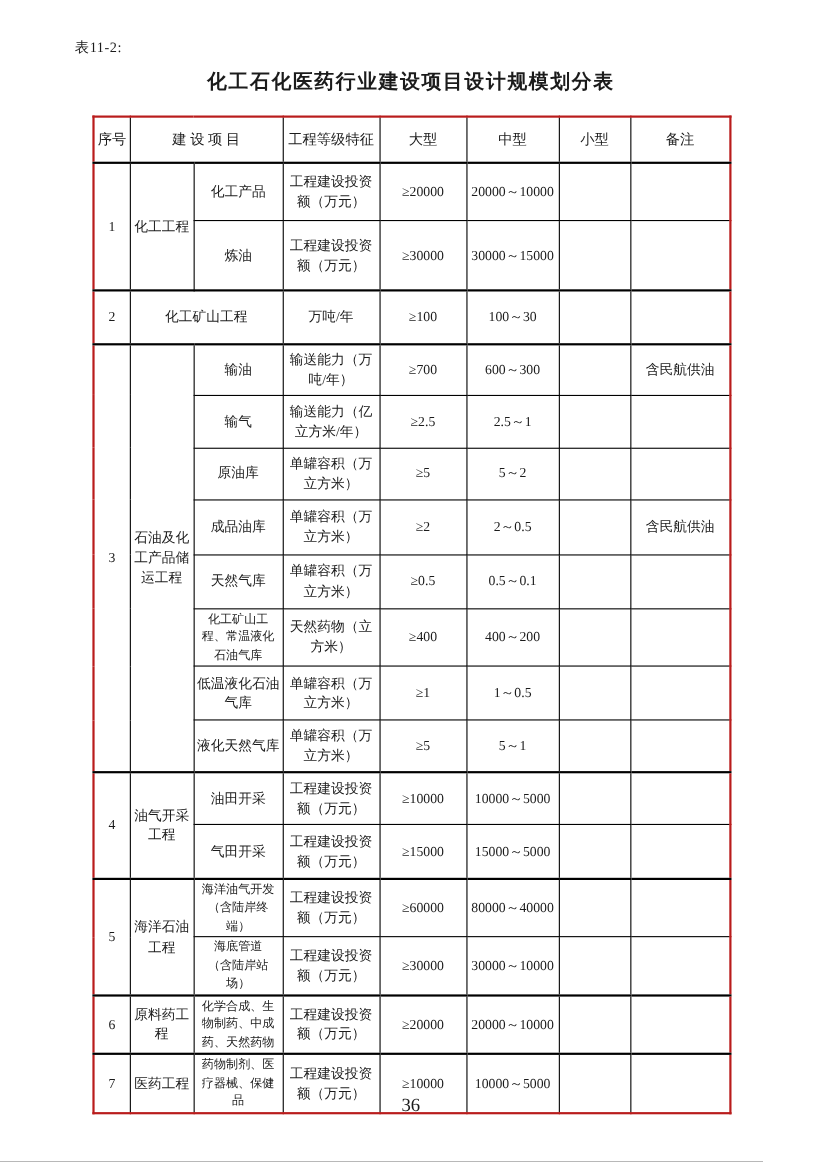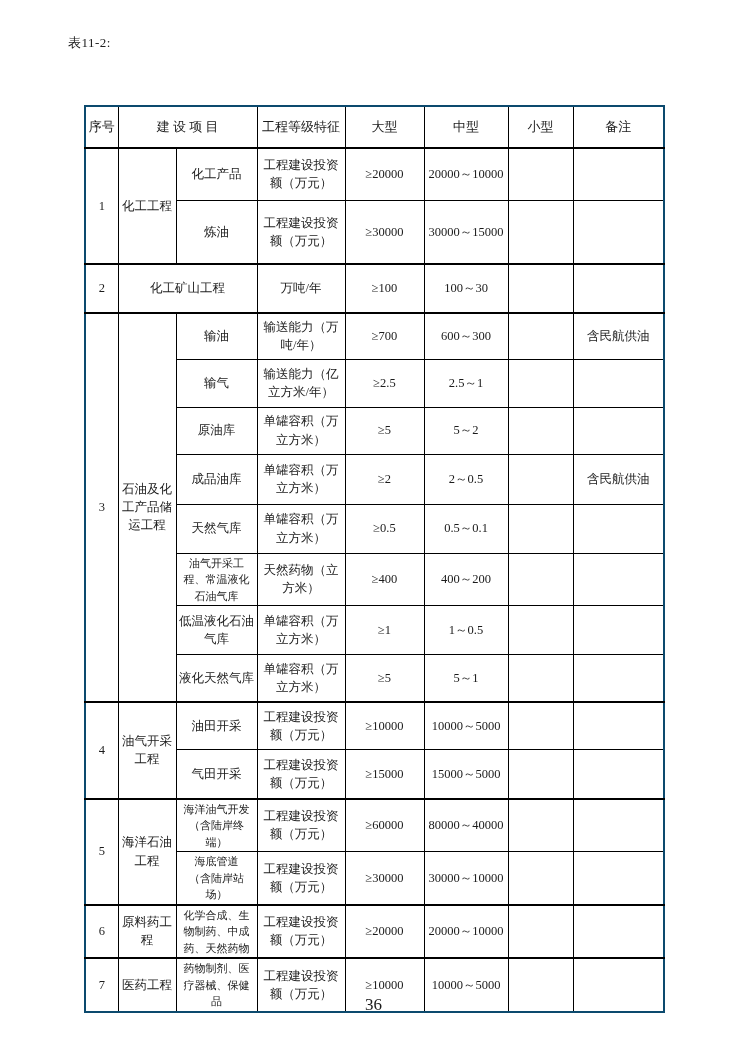--- a/index.html
+++ b/index.html
@@ -18,21 +18,21 @@
   .doc-title{
     position:absolute;left:0;top:62px;width:747px;
     text-align:center;
     font-family:"Liberation Sans", sans-serif;
     font-weight:bold;font-size:18px;letter-spacing:1.5px;
   }
   table.main{
     position:absolute;left:84px;top:105px;
     border-collapse:collapse;table-layout:fixed;
     width:579px;
-    border:2px solid #0c4a6e;
+    border:2px solid #b91c1c;
   }
   table.main td{
     border:1px solid #000;
     text-align:center;vertical-align:middle;
     font-size:12.5px;
     padding:1px 2px;
     line-height:1.45;
     overflow:hidden;
   }
   table.main tr.g > td{border-top:2px solid #000;}
@@ -44,20 +44,21 @@
     position:absolute;left:0;top:995px;width:747px;
     text-align:center;font-size:17px;
   }
 </style>
 </head>
 <body>
 
 <div class="page">
 
   <div class="table-label">表11-2:</div>
+  <div class="doc-title">化工石化医药行业建设项目设计规模划分表</div>
 
   <table class="main">
     <colgroup>
       <col style="width:33px">
         <col style="width:58px">
         <col style="width:81px">
         <col style="width:88px">
       <col style="width:79px">
         <col style="width:84px">
         <col style="width:65px">
@@ -140,21 +141,21 @@
     </tr>
     <tr style="height:49px">
       <td>天然气库</td>
       <td>单罐容积（万立方米）</td>
       <td class="val">≥0.5</td>
       <td class="val">0.5～0.1</td>
       <td></td>
       <td></td>
     </tr>
     <tr style="height:48px">
-      <td class="sm">油气开采工程、常温液化石油气库</td>
+      <td class="sm">化工矿山工程、常温液化石油气库</td>
       <td>天然药物（立方米）</td>
       <td class="val">≥400</td>
       <td class="val">400～200</td>
       <td></td>
       <td></td>
     </tr>
     <tr style="height:49px">
       <td>低温液化石油气库</td>
       <td>单罐容积（万立方米）</td>
       <td class="val">≥1</td>

